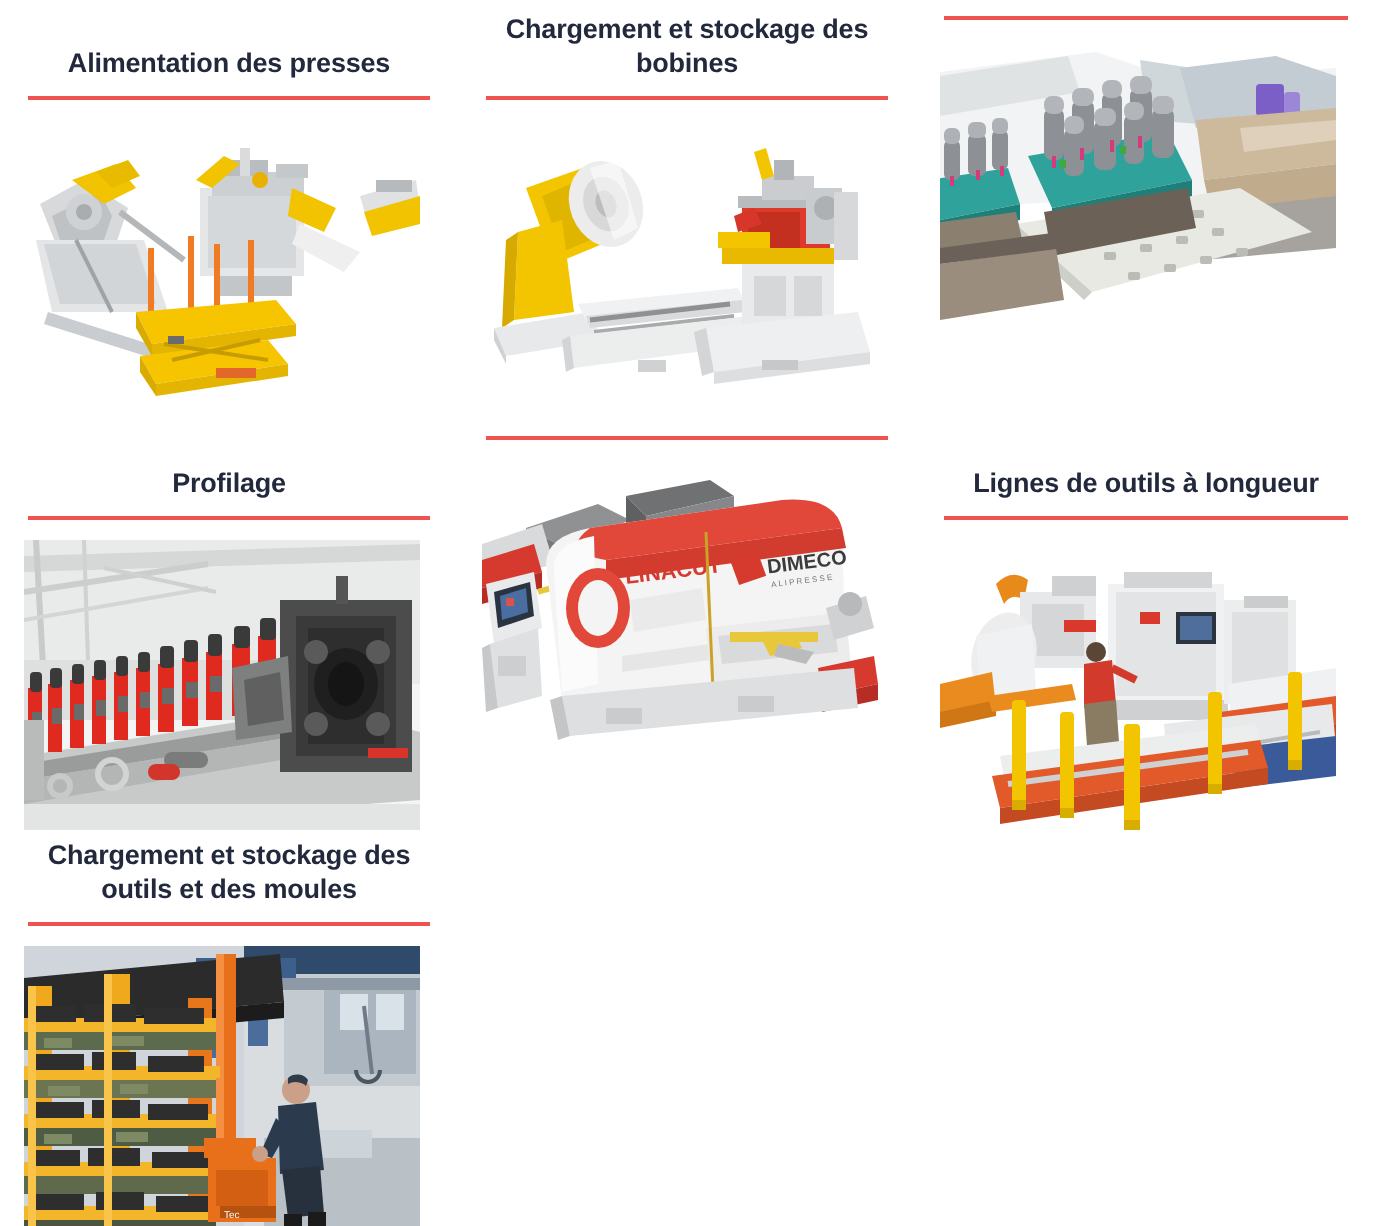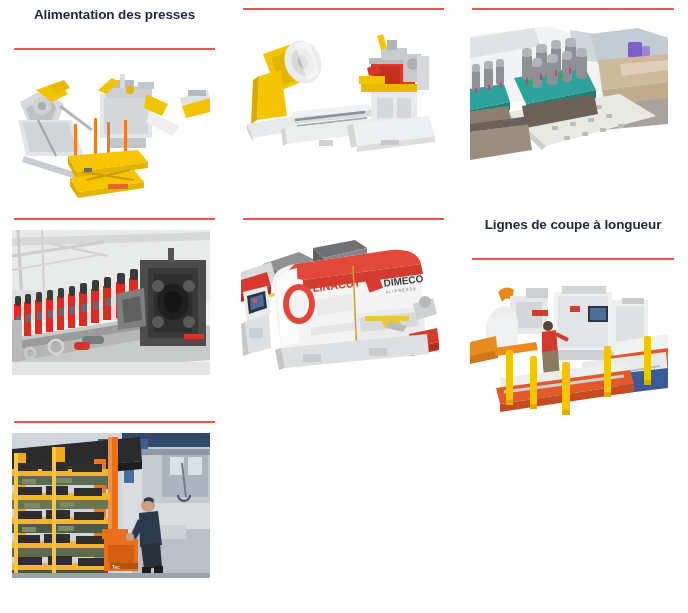--- a/index.html
+++ b/index.html
@@ -30,21 +30,21 @@
   }
   .thumb{
     margin:10px 0 0 0;
     width:198px;height:140px;
     position:relative;overflow:hidden;background:#ffffff;
   }
   .thumb.tall{height:145px;}
   .thumb svg{display:block;width:100%;height:100%;}
   
   .card .titlewrap{min-height:40px;}
-  .card .titlewrap.one{min-height:40px;display:flex;align-items:flex-start;justify-content:center;}
+  .card .titlewrap.one{min-height:40px;display:flex;align-items:flex-end;justify-content:center;}
 </style>
 </head>
 <body>
 
 <div class="grid">
 
   <div class="card">
     <div class="titlewrap one">
       <div class="card-title">Alimentation des presses</div>
     </div>
@@ -104,20 +104,23 @@
           <path d="M70 112 L122 120" stroke="#c79c00" stroke-width="2" fill="none"></path>
           <path d="M74 120 L118 110" stroke="#c79c00" stroke-width="2" fill="none"></path>
           <rect x="96" y="124" width="20" height="5" fill="#e3672a"></rect>
           <rect x="72" y="108" width="8" height="4" fill="#6b6b6b"></rect>
         </g>
       </svg>
     </div>
   </div>
 
   <div class="card">
+    <div class="titlewrap">
+      <div class="card-title">Chargement et stockage des bobines</div>
+    </div>
     <div class="rule"></div>
     <div class="thumb">
       <svg viewBox="0 0 198 140" preserveAspectRatio="xMidYMid meet">
         <rect width="198" height="140" fill="#ffffff"></rect>
 
         <g>
           <path d="M22 34 L56 22 L70 58 L36 72 Z" fill="#f3c500"></path>
           <path d="M30 38 L54 28 L64 56 L40 66 Z" fill="#e0b500"></path>
           <ellipse cx="62" cy="42" rx="18" ry="22" transform="rotate(-22 62 42)" fill="#ececec"></ellipse>
           <ellipse cx="62" cy="42" rx="11" ry="14" transform="rotate(-22 62 42)" fill="#d8d8d8"></ellipse>
@@ -259,20 +262,23 @@
           <path d="M52 86 L124 74 L128 94 L56 108 Z" fill="#6c6157"></path>
         </g>
 
         <path d="M0 112 L58 104 L62 130 L0 140 Z" fill="#9a8d7e"></path>
         <path d="M0 104 L60 96 L62 104 L0 112 Z" fill="#6b6158"></path>
       </svg>
     </div>
   </div>
 
   <div class="card">
+    <div class="titlewrap one">
+      <div class="card-title">Profilage</div>
+    </div>
     <div class="rule"></div>
     <div class="thumb tall">
       <svg viewBox="0 0 198 145" preserveAspectRatio="xMidYMid meet">
         <rect width="198" height="145" fill="#f4f4f4"></rect>
 
         <rect x="0" y="0" width="198" height="72" fill="#e9eaea"></rect>
         <path d="M0 8 L198 2 L198 10 L0 16 Z" fill="#d6d7d7"></path>
         <path d="M6 0 L10 72" stroke="#c9caca" stroke-width="3" fill="none"></path>
         <path d="M30 0 L32 60" stroke="#d0d1d1" stroke-width="2" fill="none"></path>
         <path d="M0 26 L92 12" stroke="#cccdcd" stroke-width="3" fill="none"></path>
@@ -413,21 +419,21 @@
           <path d="M40 118 L44 138 L38 140 L34 120 Z" fill="#c4c5c6"></path>
           <rect x="62" y="124" width="18" height="8" fill="#cacbcc"></rect>
           <rect x="128" y="118" width="18" height="8" fill="#cacbcc"></rect>
         </g>
       </svg>
     </div>
   </div>
 
   <div class="card">
     <div class="titlewrap one">
-      <div class="card-title">Lignes de coupe à longueur</div>
+      <div class="card-title">Lignes de outils à longueur</div>
     </div>
     <div class="rule"></div>
     <div class="thumb tall">
       <svg viewBox="0 0 198 145" preserveAspectRatio="xMidYMid meet">
         <rect width="198" height="145" fill="#ffffff"></rect>
 
         <g>
           <path d="M28 22 Q36 14 44 20 L42 30 Q36 26 32 32 Z" fill="#e88a1a"></path>
           <rect x="40" y="26" width="38" height="38" fill="#e7e8e9"></rect>
           <rect x="46" y="32" width="26" height="26" fill="#d5d6d7"></rect>
@@ -494,20 +500,23 @@
           <rect x="60" y="134" width="7" height="5"></rect>
           <rect x="92" y="140" width="8" height="5"></rect>
           <rect x="134" y="122" width="7" height="5"></rect>
           <rect x="174" y="110" width="7" height="5"></rect>
         </g>
       </svg>
     </div>
   </div>
 
   <div class="card">
+    <div class="titlewrap">
+      <div class="card-title">Chargement et stockage des outils et des moules</div>
+    </div>
     <div class="rule"></div>
     <div class="thumb tall">
       <svg viewBox="0 0 198 145" preserveAspectRatio="xMidYMid meet">
         <rect width="198" height="145" fill="#cfd5da"></rect>
 
         <rect x="110" y="0" width="88" height="145" fill="#d9dde0"></rect>
         <rect x="130" y="10" width="68" height="60" fill="#c3cad0"></rect>
         <rect x="150" y="20" width="46" height="44" fill="#aab5bf"></rect>
         <rect x="158" y="24" width="14" height="18" fill="#d9e2e8"></rect>
         <rect x="176" y="24" width="14" height="18" fill="#d9e2e8"></rect>

